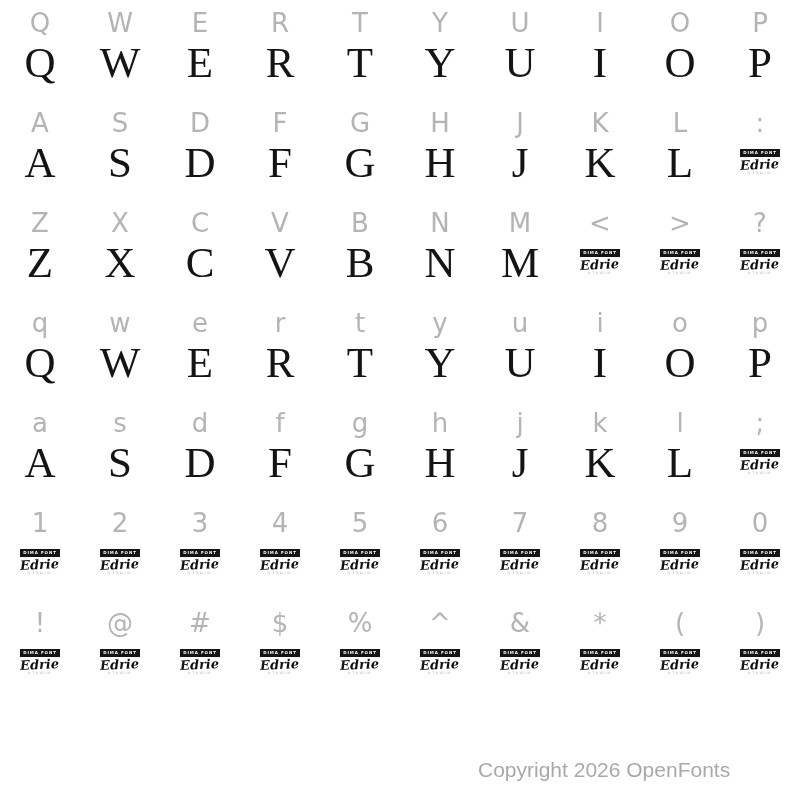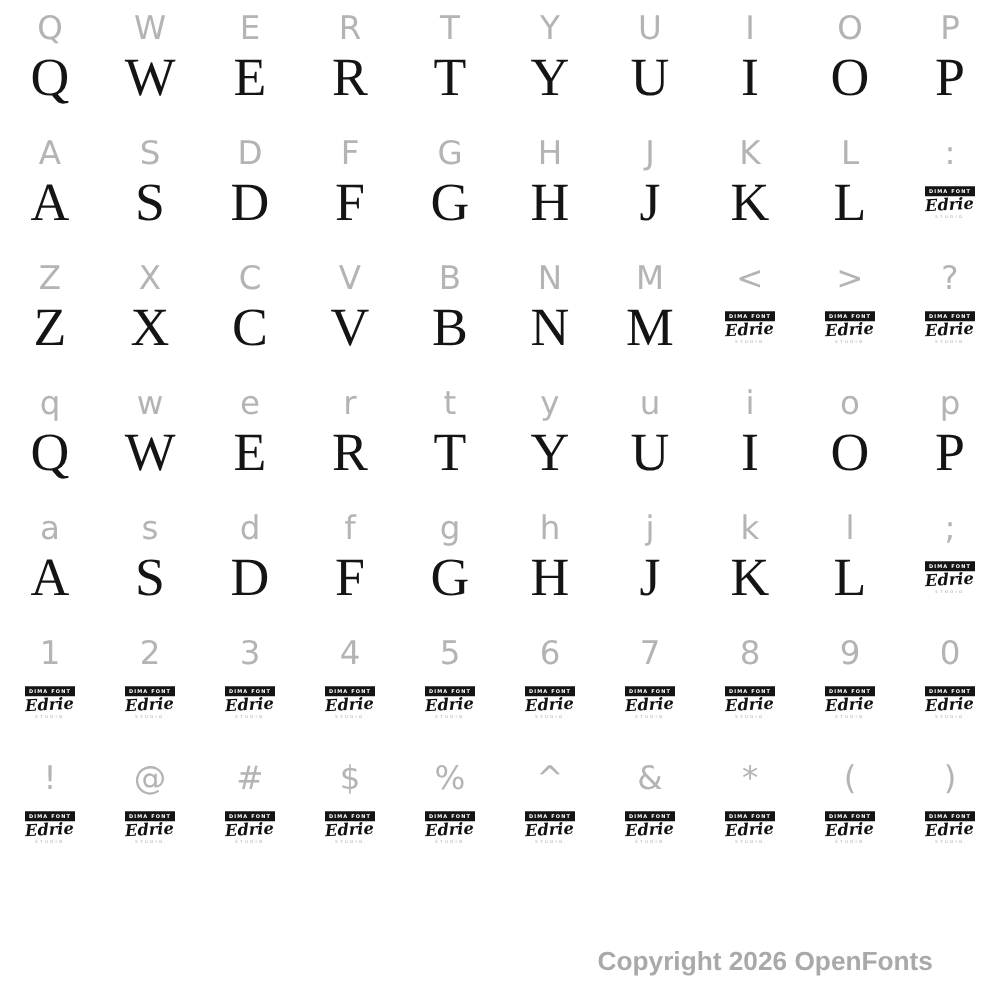--- a/index.html
+++ b/index.html
@@ -81,21 +81,20 @@
     white-space: nowrap;
   }
   .footer-copyright {
     position: absolute;
     left: 478px;
     top: 758px;
     font-family: "Liberation Sans", sans-serif;
     font-size: 21px;
     color: var(--copyright-color, #a9a9a9);
     white-space: nowrap;
-    font-weight: bold;
   }
 </style>
 </head>
 <body style="background: rgb(255, 255, 255);">
 
 <div class="charmap">
     <div class="char-row">
       <div class="char-cell">
         <div class="char-label">Q</div>
         <div class="char-glyph">Q</div>

